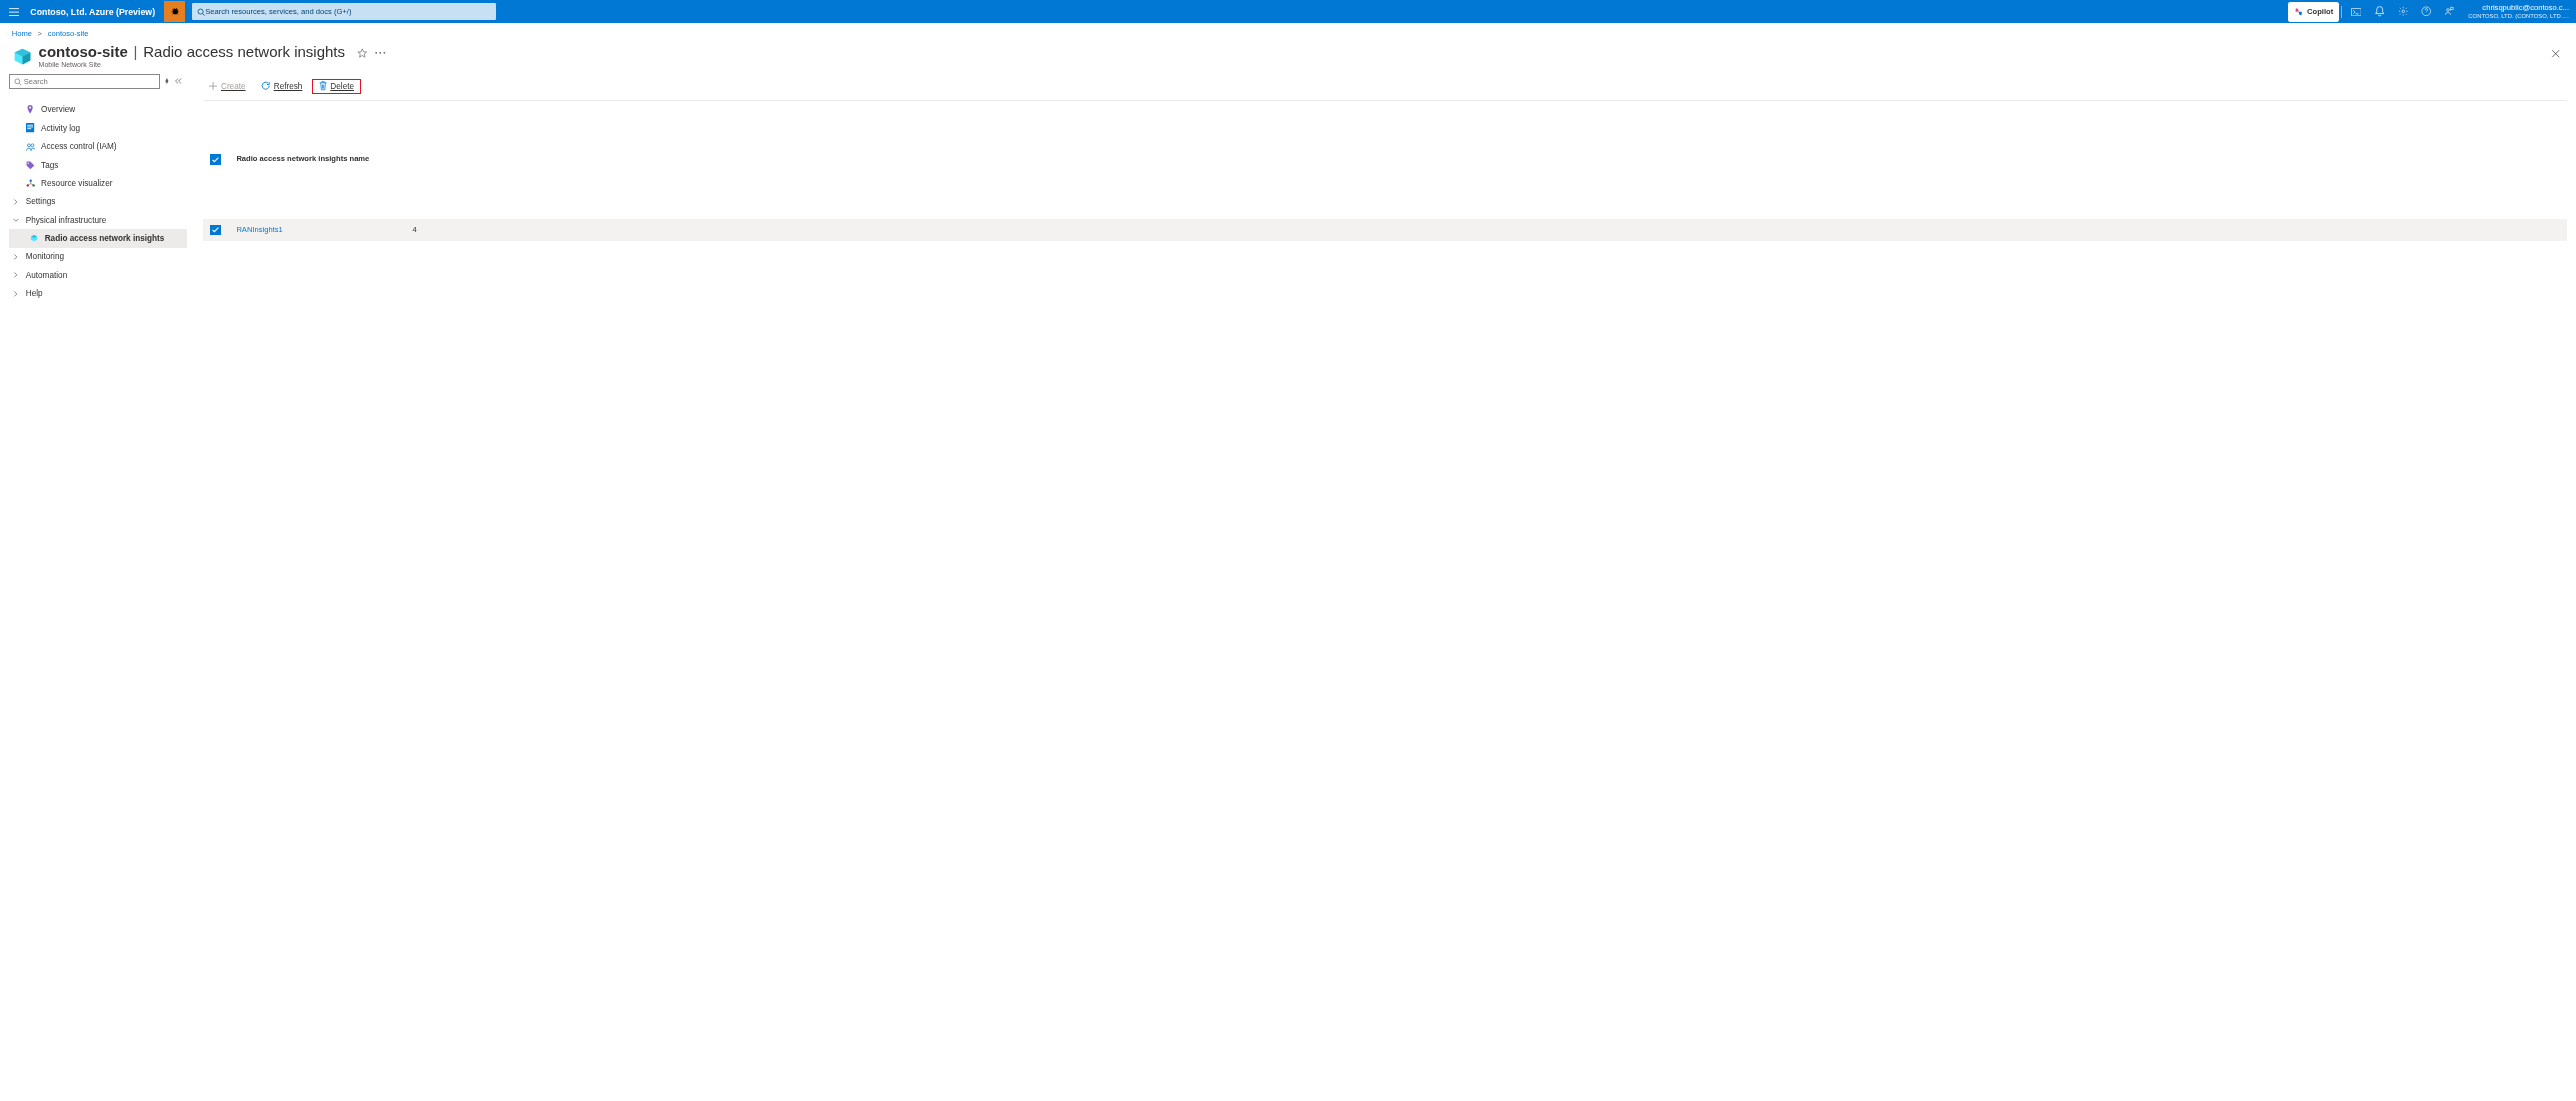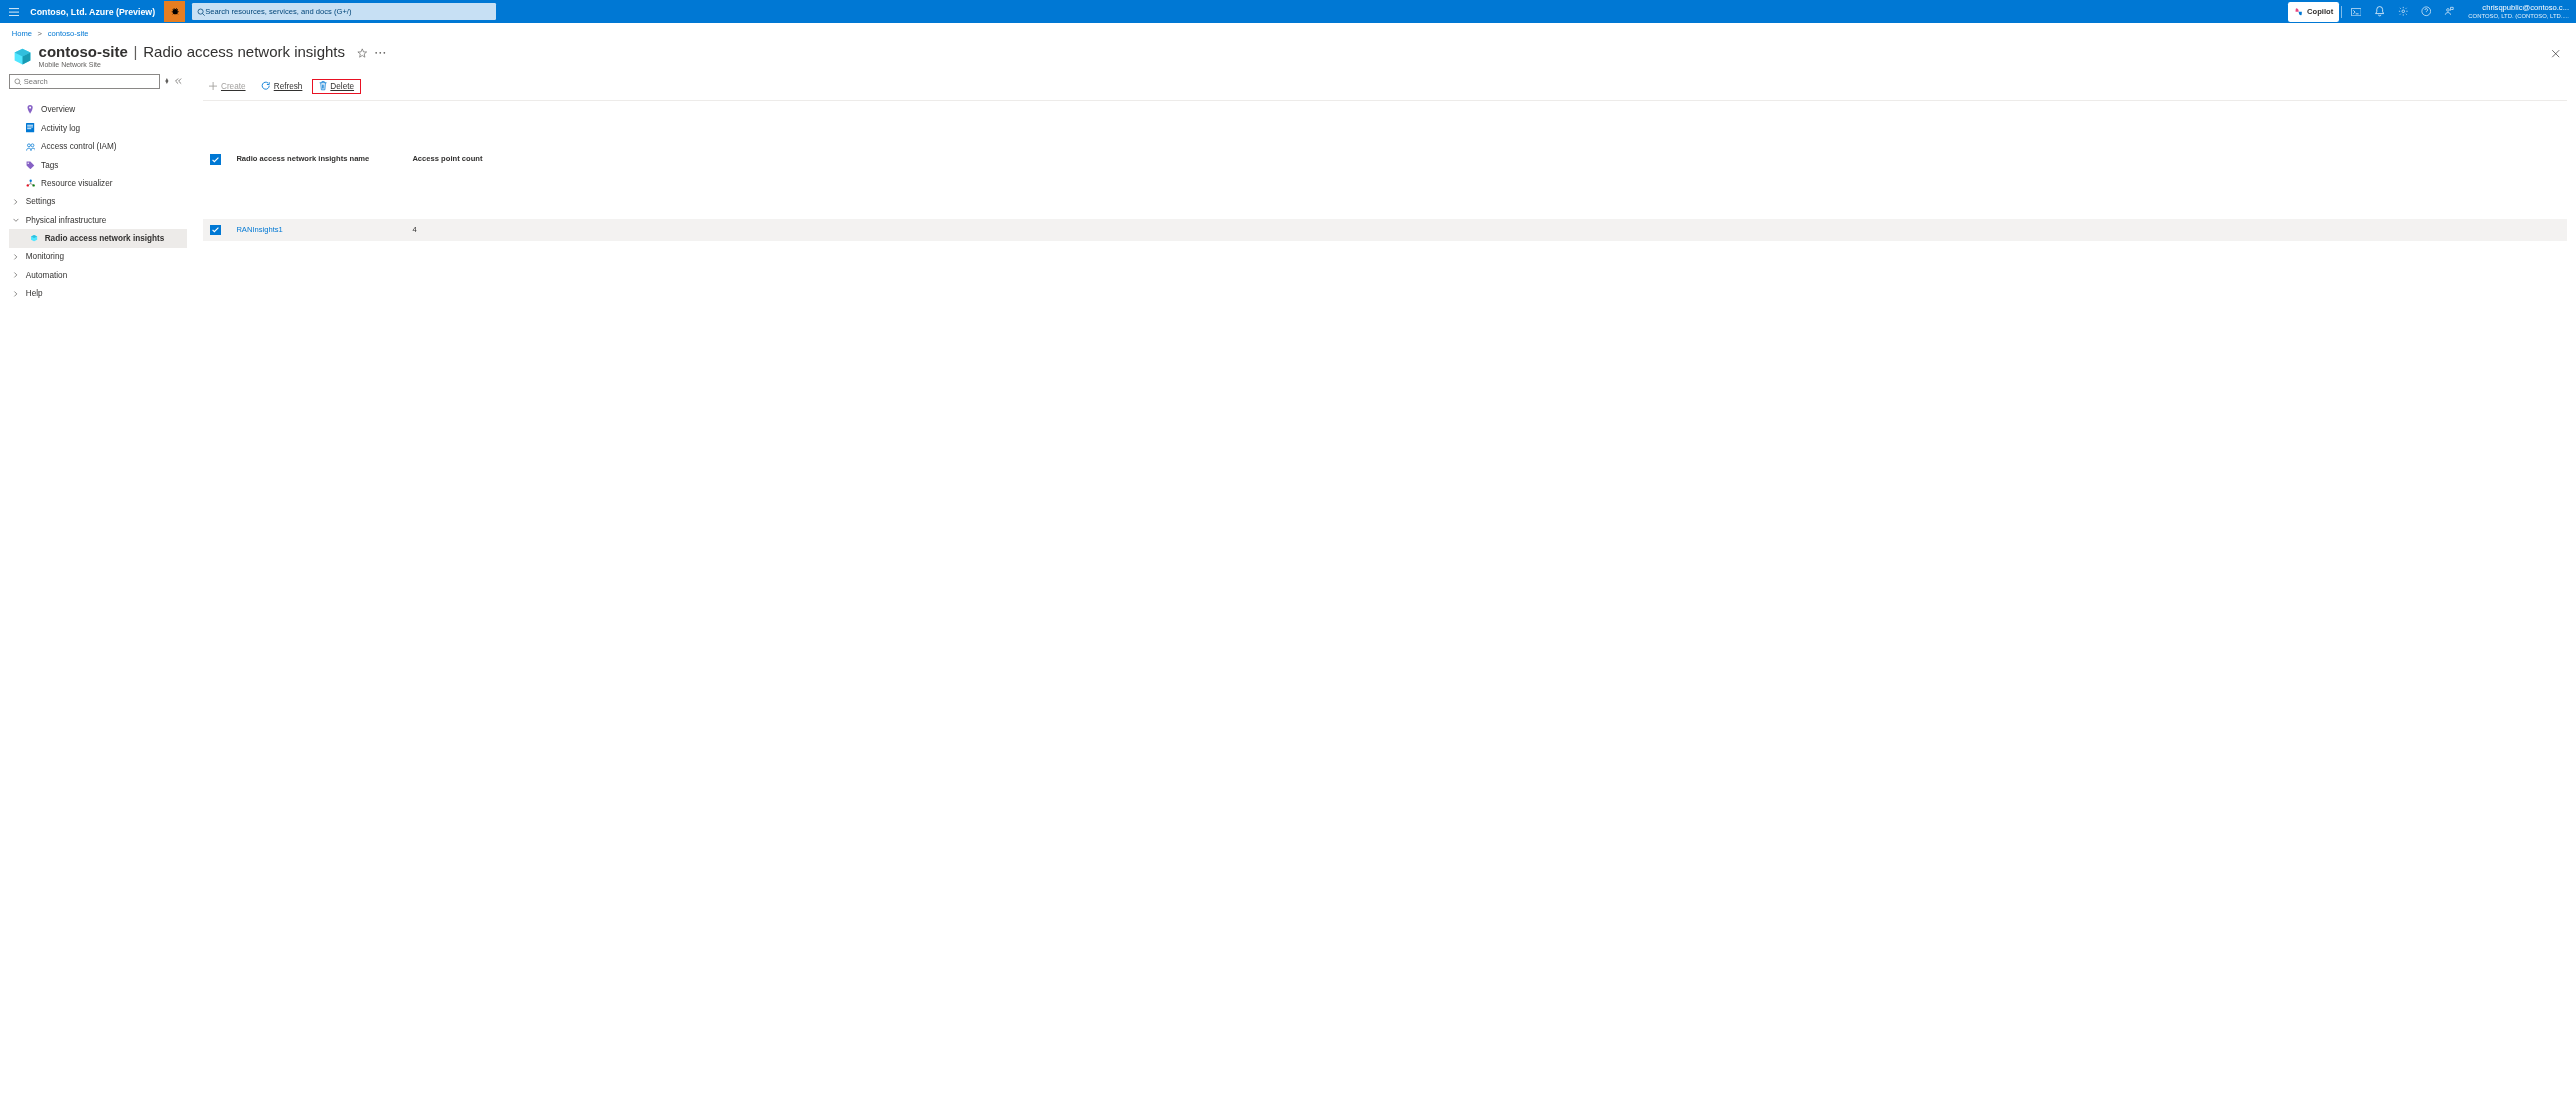--- a/index.html
+++ b/index.html
@@ -340,21 +340,20 @@
     <div class="grid">
       <div class="grid-head">
         <div class="col-check">
           <div class="checkbox">
             <svg width="7" height="5.9" viewBox="0 0 12 10" fill="none" stroke="#fff" stroke-width="2">
                 <path d="M1 5l3 3 7-7"></path>
               </svg>
           </div>
         </div>
         <div class="col-name">Radio access network insights name</div>
-        <div class="col-count">Access point count</div>
       </div>
       <div class="grid-row">
         <div class="col-check">
           <div class="checkbox">
             <svg width="7" height="5.9" viewBox="0 0 12 10" fill="none" stroke="#fff" stroke-width="2">
                 <path d="M1 5l3 3 7-7"></path>
               </svg>
           </div>
         </div>
         <div class="col-name"><span class="link">RANInsights1</span></div>

